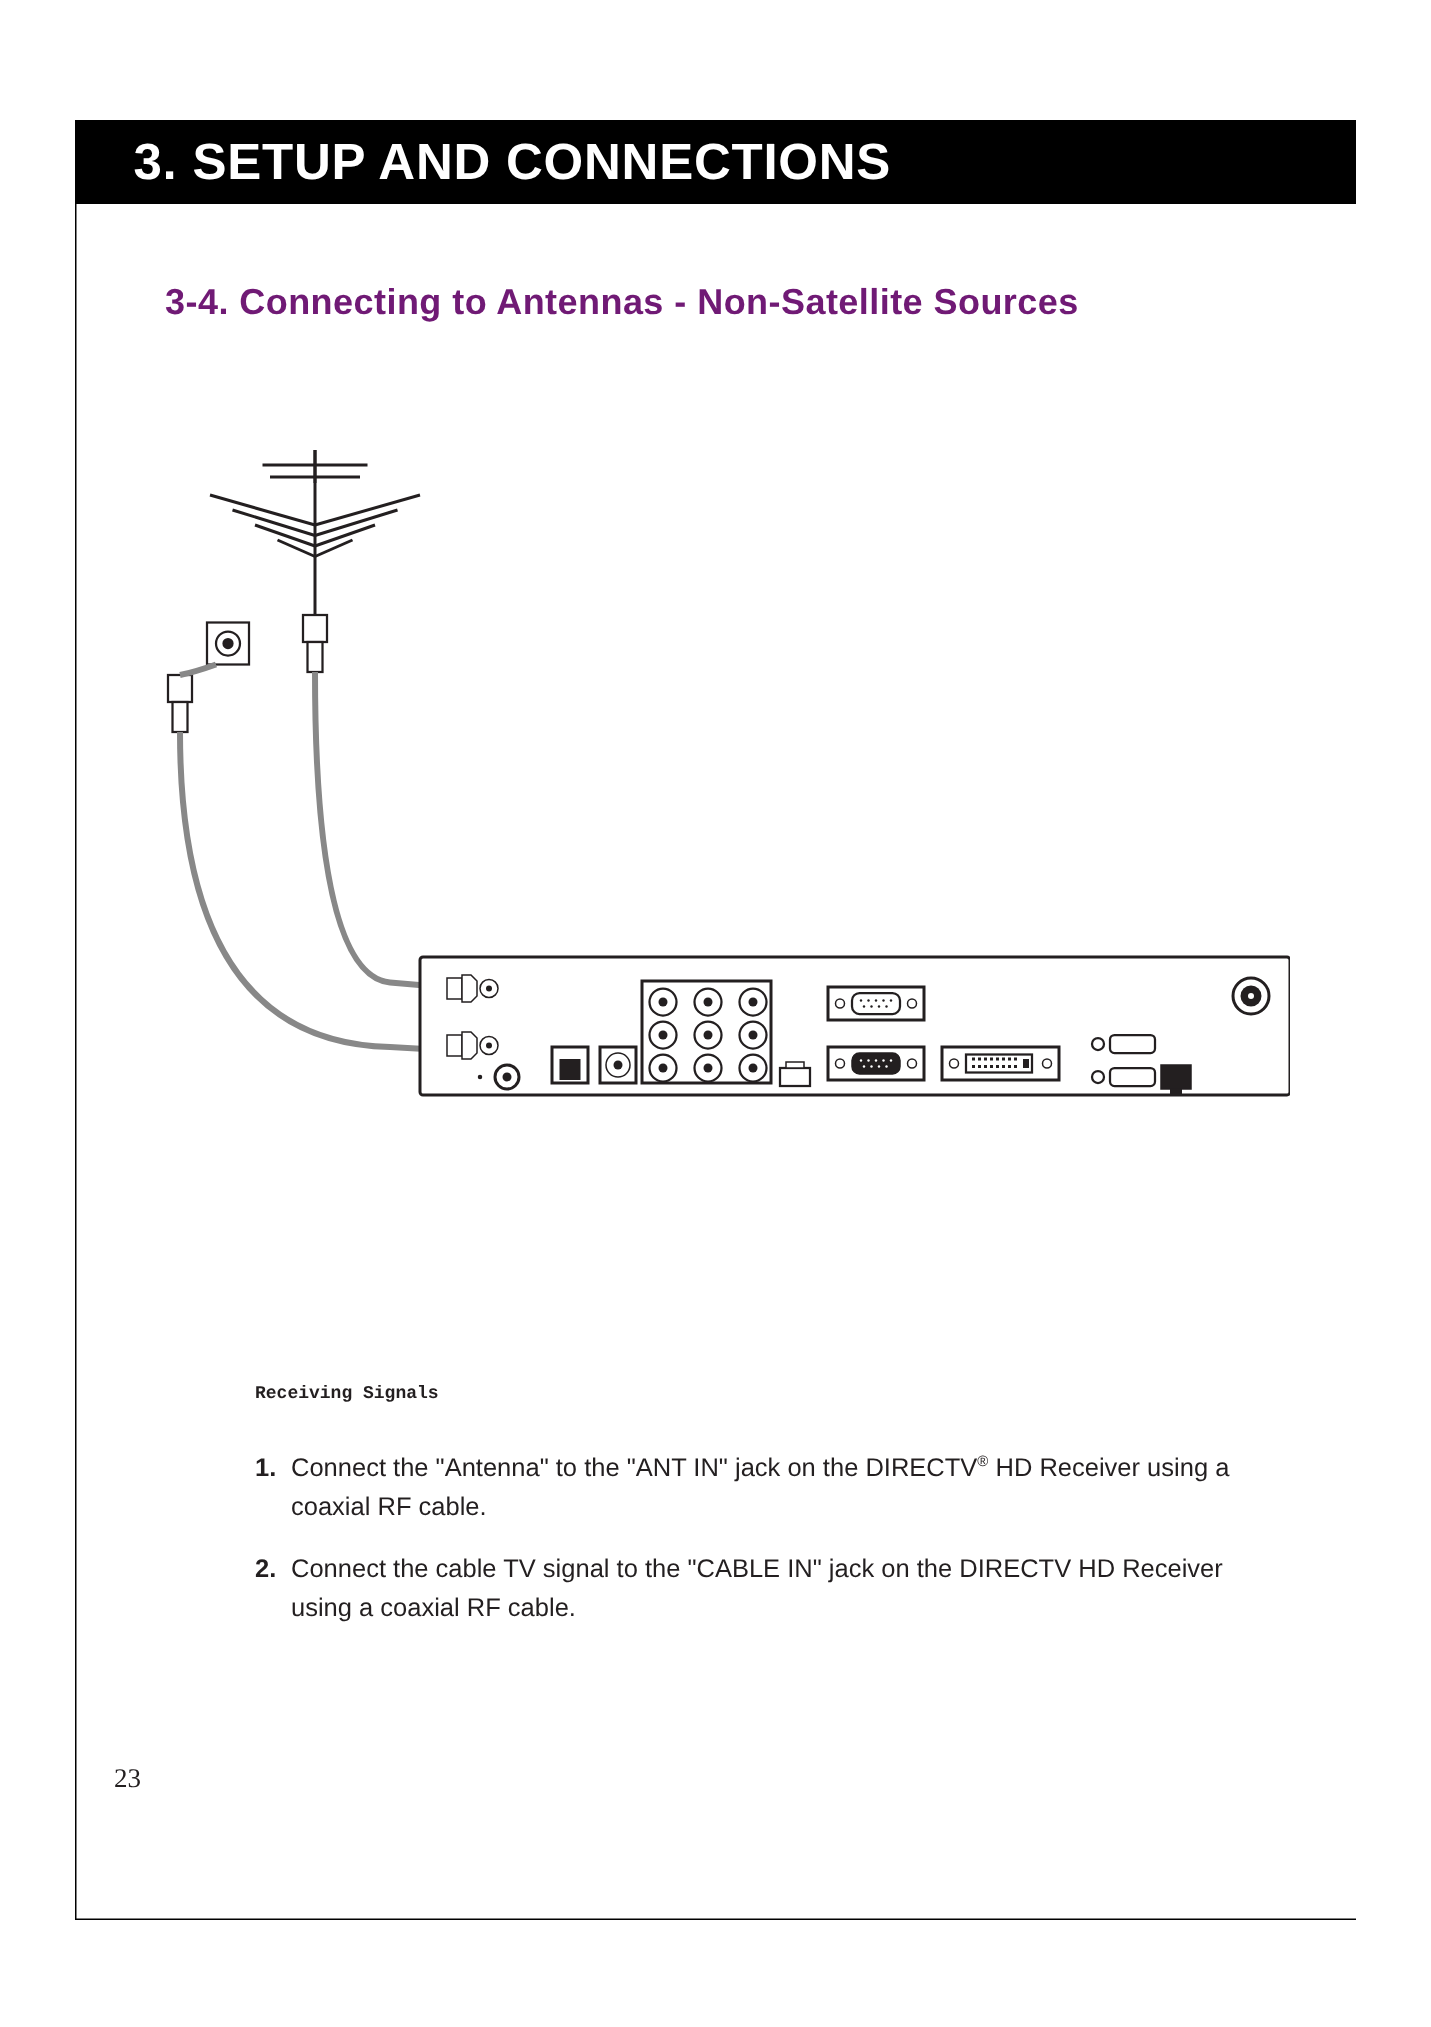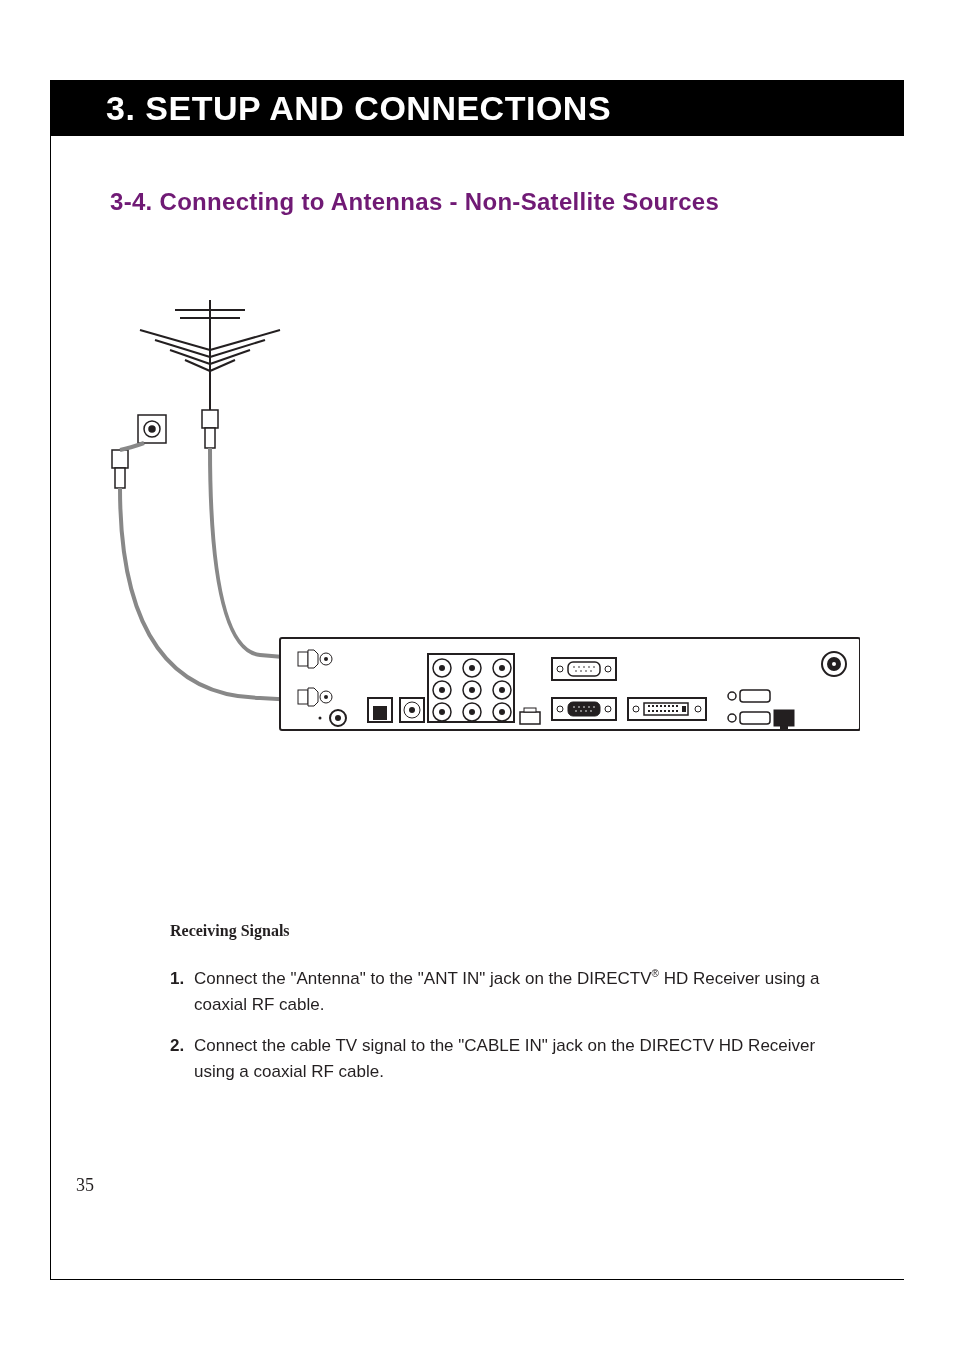--- a/index.html
+++ b/index.html
@@ -22,21 +22,21 @@
     }
     .chapter-bar {
       position: absolute;
       top: 80px;
       left: 50px;
       width: 854px;
       height: 56px;
       background: #000;
       display: flex;
       align-items: center;
-      padding-left: 56px;
+      padding-left: 39px;
     }
     .chapter-bar h1 {
       color: #fff;
       font-size: 34px;
       font-weight: 700;
       letter-spacing: 0.5px;
       font-stretch: condensed;
       font-family: "Arial Narrow", "Helvetica Neue Condensed", Arial, sans-serif;
     }
     .section-heading {
@@ -53,23 +53,23 @@
       position: absolute;
       top: 300px;
       left: 80px;
       width: 780px;
       height: 490px;
     }
     .subheading {
       position: absolute;
       top: 922px;
       left: 170px;
-      font-size: 16px;
+      font-size: 12px;
       font-weight: 700;
-      font-family: Liberation Serif, serif;
+      font-family: Liberation Mono, monospace;
       color: #231f20;
     }
     .instructions {
       position: absolute;
       top: 966px;
       left: 170px;
       width: 680px;
       font-family: "Arial Narrow", "Helvetica Neue Condensed", Arial, sans-serif;
       font-size: 17px;
       line-height: 1.5;
@@ -295,13 +295,13 @@
     </span>
   </li>
   <li>
     <span class="inst-num">2.</span>
     <span class="inst-text">
       <span>Connect the cable TV signal to the "CABLE IN" jack on the DIRECTV HD Receiver using a coaxial RF cable.</span>
     </span>
   </li>
 </ol>
 
-<div class="page-number">35</div>
+<div class="page-number">23</div>
 
 </body></html>

